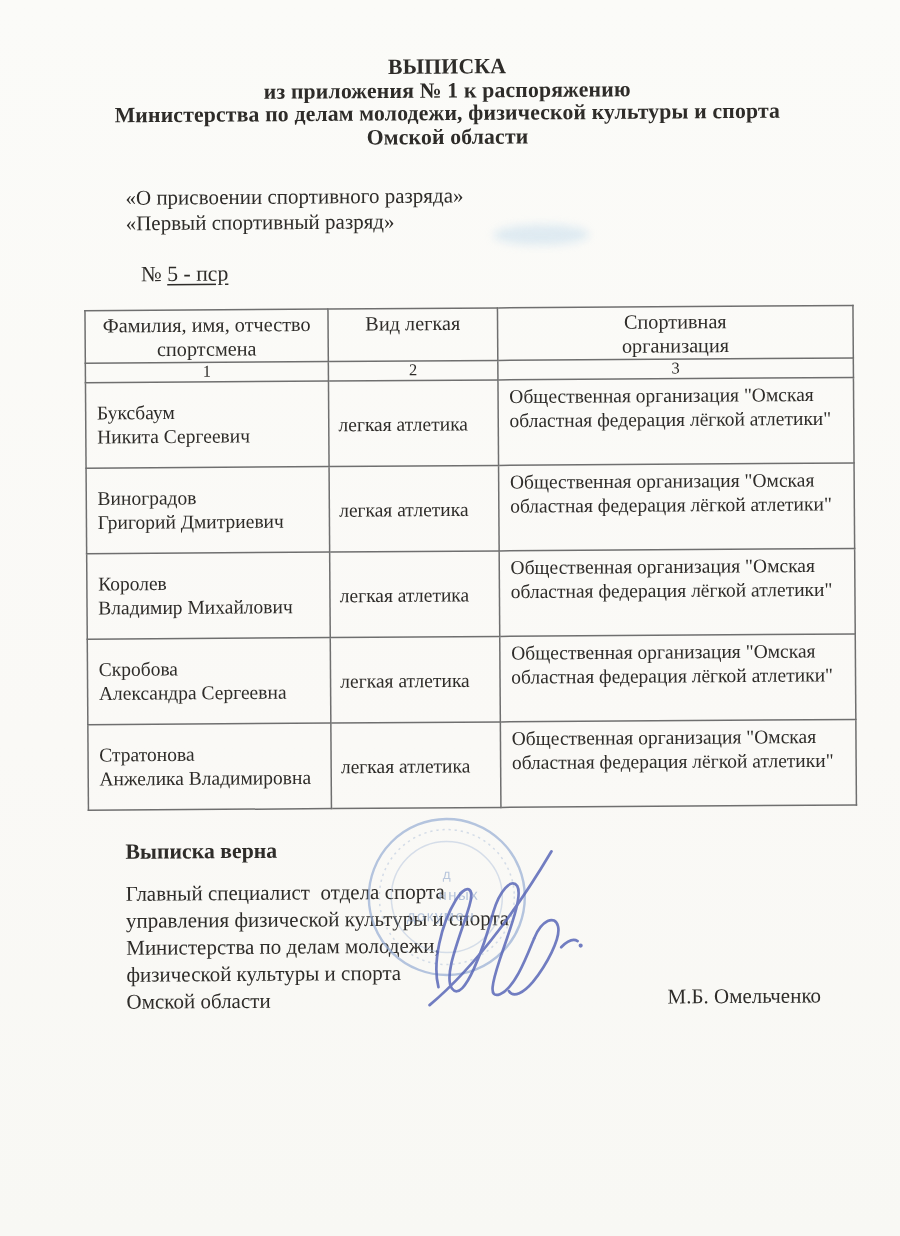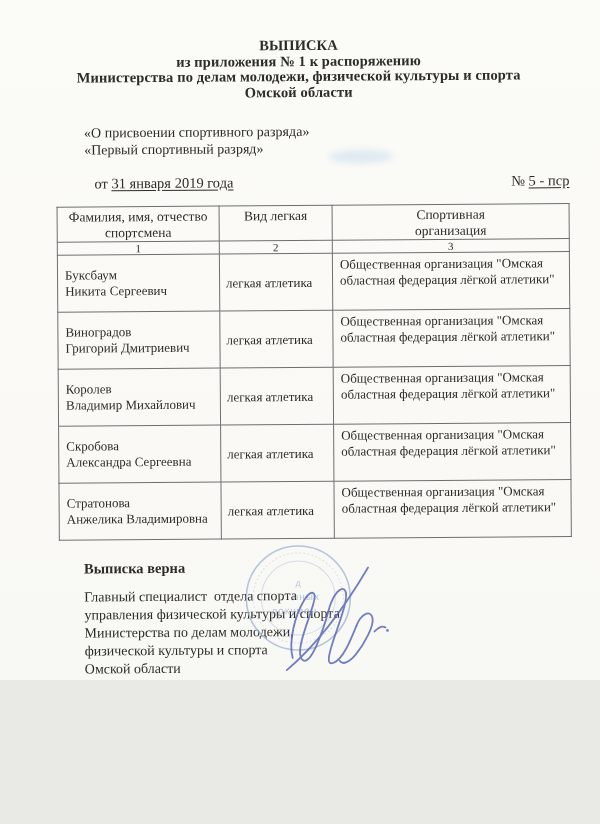--- a/index.html
+++ b/index.html
@@ -2,21 +2,21 @@
 <html><head>
 <meta charset="utf-8">
 <style>
   html,body{margin:0;padding:0;}
   body{
     width:600px;height:824px;
     font-family:"Liberation Serif","DejaVu Serif",serif;
     background:#e9e9e6;
   }
   .page{
-    position:relative;width:600px;height:680px;overflow:hidden;
+    position:relative;width:600px;height:824px;overflow:hidden;
     background:linear-gradient(180deg,#fbfbf8 0%,#faf9f6 60%,#f8f8f4 100%);
     color:#2e2c29;
   }
   .doc{
     position:relative;width:100%;height:100%;
     transform:rotate(-0.4deg);transform-origin:50% 40%;
   }
   .title{padding-top:38px;text-align:center;font-weight:bold;font-size:14.5px;line-height:15.5px;letter-spacing:.1px;}
   .subject{margin:24px 0 0 85px;font-size:14px;line-height:16.5px;}
   .meta-row{display:flex;justify-content:space-between;margin:17px 30px 0 95px;font-size:14.5px;}
@@ -50,21 +50,20 @@
       <div>Министерства по делам молодежи, физической культуры и спорта</div>
       <div>Омской области</div>
     </div>
 
     <div class="subject">
       <div>«О присвоении спортивного разряда»</div>
       <div>«Первый спортивный разряд»</div>
     </div>
 
     <div class="meta-row">
-      <div><span>от</span> <span class="u">31 января 2019 года</span></div>
       <div><span>№</span> <span class="u">5 - пср</span></div>
     </div>
 
     <table>
       <colgroup>
         <col style="width:162px">
           <col style="width:113px">
           <col style="width:237px">
       </colgroup>
       <tbody>
@@ -114,20 +113,21 @@
     </table>
 
     <div class="verify">Выписка верна</div>
 
     <div class="sign-row">
       <div class="prewrap">Главный специалист  отдела спорта
 управления физической культуры и спорта
 Министерства по делам молодежи,
 физической культуры и спорта
 Омской области</div>
+      <div class="signer">М.Б. Омельченко</div>
     </div>
 
     <div class="artifact"></div>
 
     <svg class="overlay" viewBox="0 0 200 145">
 
       <g opacity="0.75">
         <circle cx="74" cy="60" r="52" fill="none" stroke="#9cb2d6" stroke-width="1.6"></circle>
         <circle cx="74" cy="60" r="45" fill="none" stroke="#aabdd9" stroke-width="1" stroke-dasharray="1.5 2.6" opacity="0.65"></circle>
         <circle cx="74" cy="60" r="37" fill="none" stroke="#a3b7d7" stroke-width="1" opacity="0.55"></circle>

